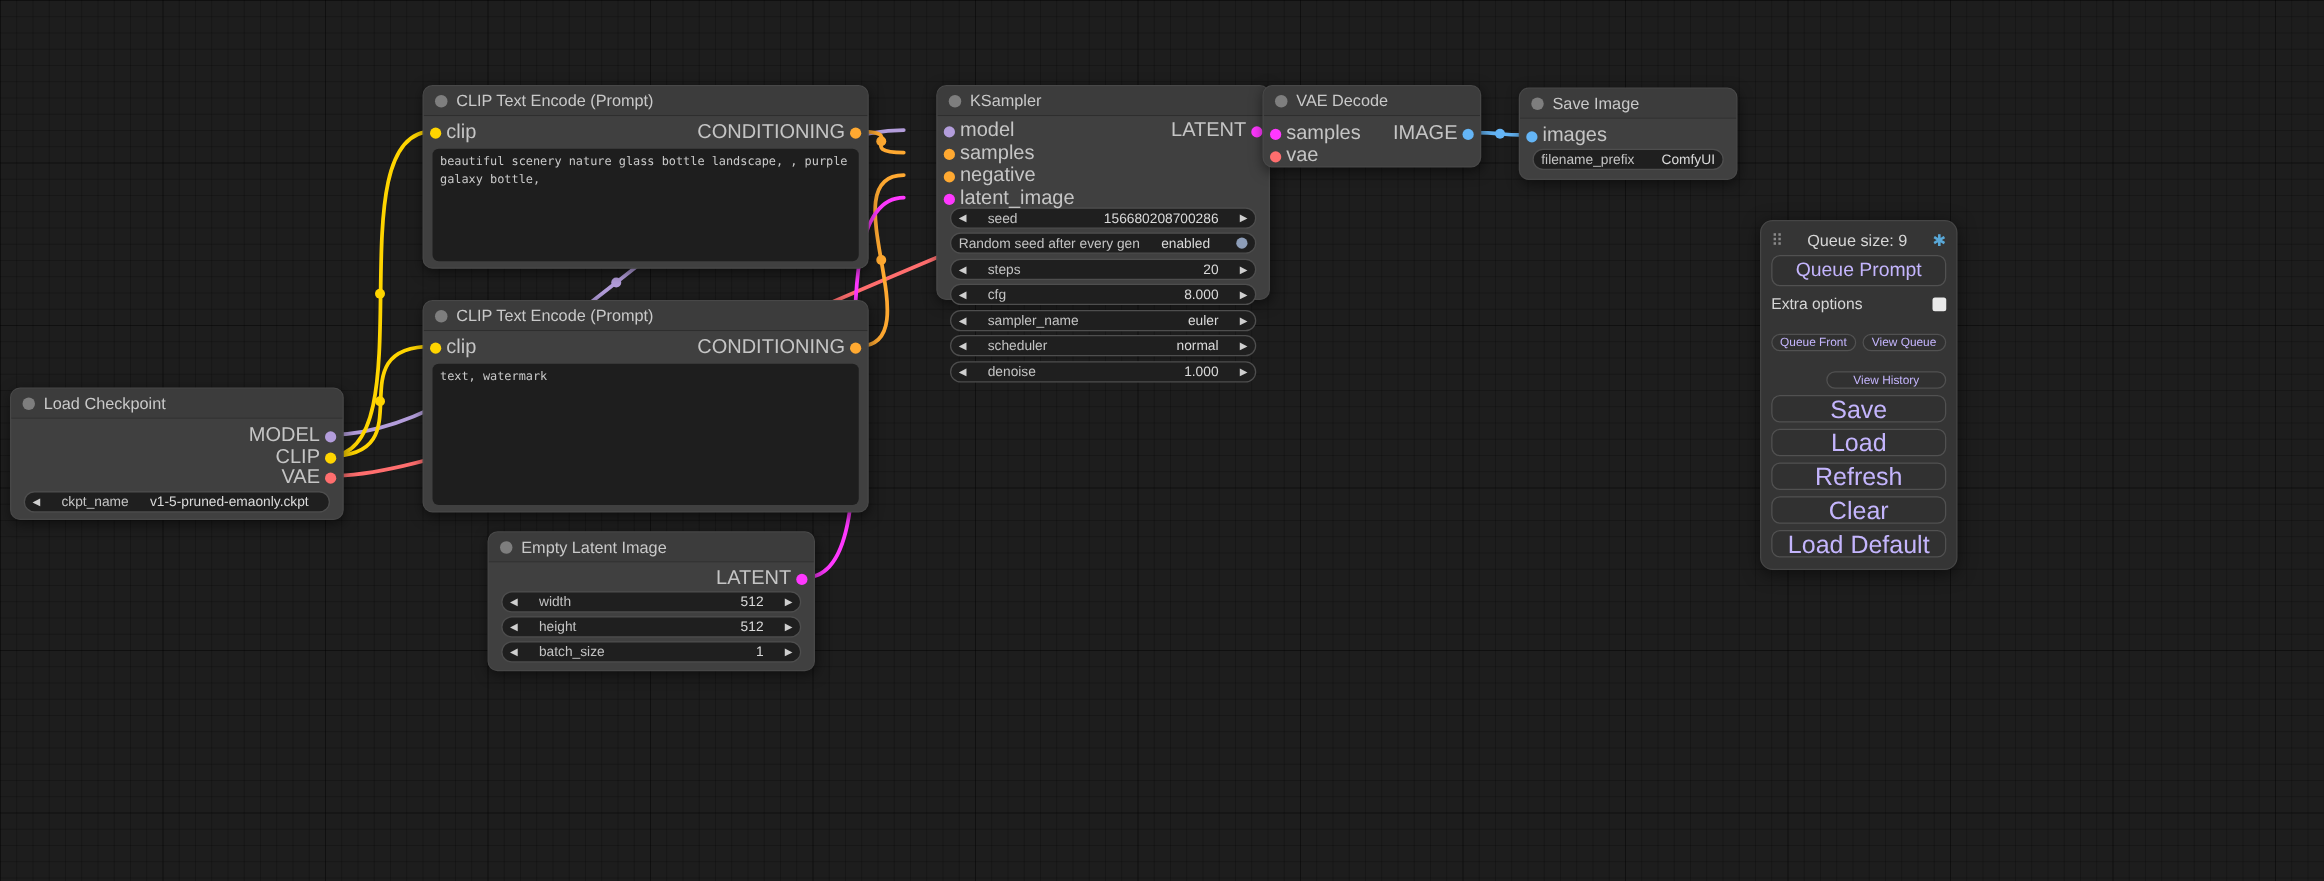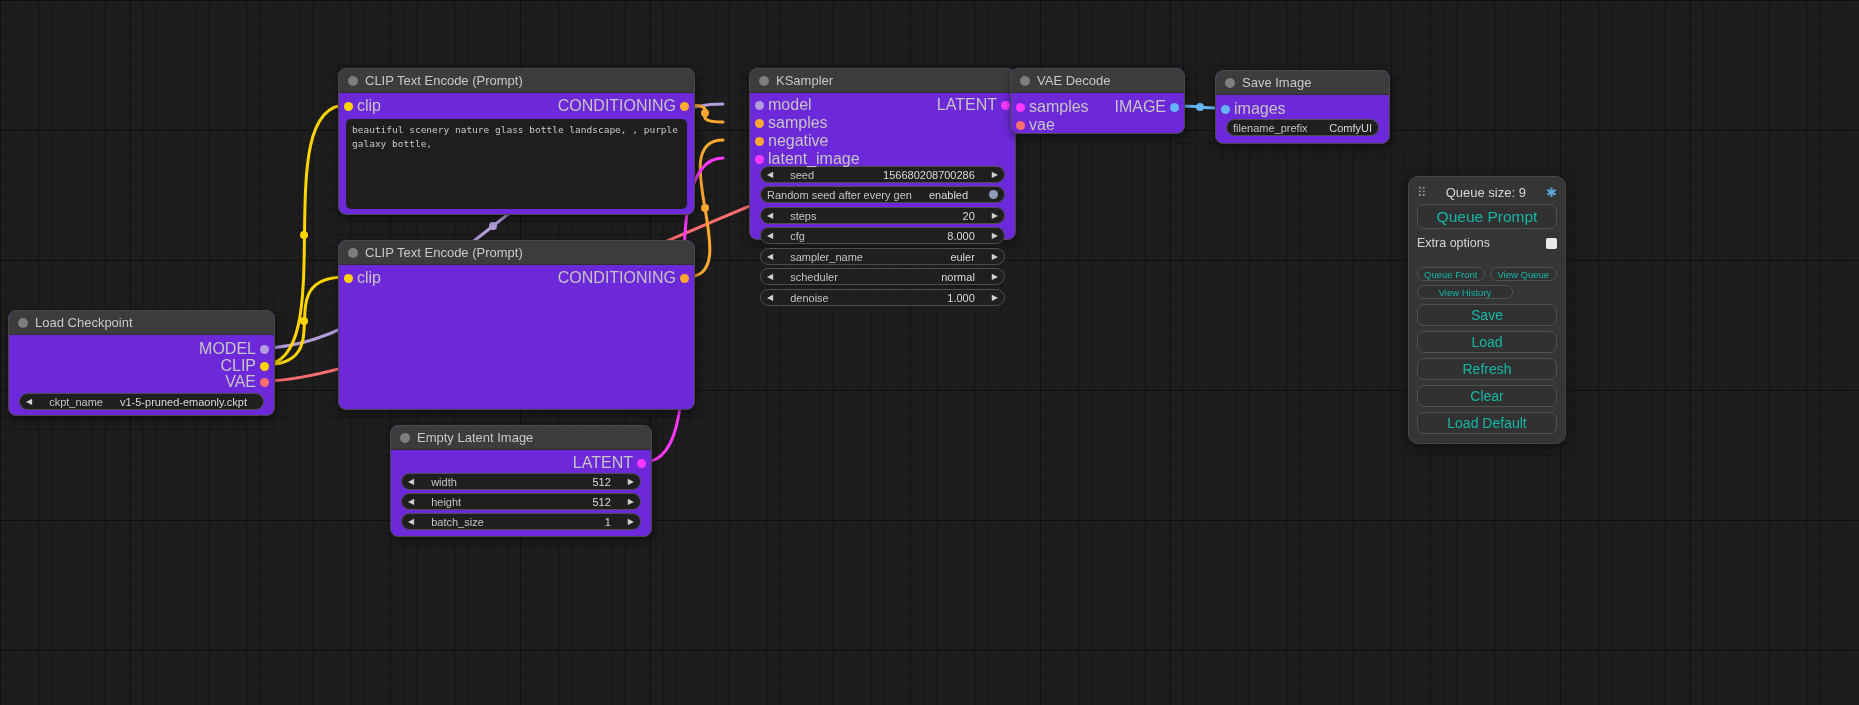--- a/index.html
+++ b/index.html
@@ -11,47 +11,47 @@
       linear-gradient(rgba(0,0,0,.30) 1px,transparent 1px),
       linear-gradient(90deg,rgba(0,0,0,.30) 1px,transparent 1px),
       linear-gradient(rgba(0,0,0,.22) 1px,transparent 1px),
       linear-gradient(90deg,rgba(0,0,0,.22) 1px,transparent 1px);
     background-size:130px 130px,130px 130px,13px 13px,13px 13px;
     font-family:"Liberation Sans",sans-serif;color:#ccc;
   }
   .wires{position:absolute;left:0;top:0;z-index:1;pointer-events:none}
   .wire{fill:none;stroke-width:3;stroke-linecap:round}
 
-  .node{position:absolute;z-index:2;background:#6d28d9;border:1px solid #484848;border-radius:8px;box-shadow:1px 3px 10px rgba(0,0,0,.5)}
+  .node{position:absolute;z-index:2;background:#404040;border:1px solid #484848;border-radius:8px;box-shadow:1px 3px 10px rgba(0,0,0,.5)}
   .ntitle{height:24px;display:flex;align-items:center;gap:7px;padding:0 9px;background:#3c3c3c;border-radius:7px 7px 0 0;font-size:13px;color:#c9c9c9;border-bottom:1px solid #2e2e2e;white-space:nowrap;overflow:hidden}
   .tdot{width:10px;height:10px;border-radius:50%;background:#7e7e7e;flex:none}
   .slot{position:absolute;height:16px;display:flex;align-items:center;gap:4px;font-size:16px;color:#c5c5c5;z-index:3;white-space:nowrap}
   .slot.in{left:5px}
   .slot.out{right:5px}
   .sdot{width:9px;height:9px;border-radius:50%;background:#888;flex:none}
   .widget{position:absolute;left:10px;right:10px;height:17px;background:#1f1f1f;border:1px solid #4e4e4e;border-radius:9px;display:flex;align-items:center;gap:17px;padding:0 6px;font-size:11px;color:#c3c3c3;white-space:nowrap;overflow:hidden}
   .warr{font-size:8px;color:#cfcfcf;flex:none;line-height:1}
   .wvalue{margin-left:auto;color:#dadada}
   .toggle{width:9px;height:9px;border-radius:50%;flex:none;margin-left:4px;background:#8d9db8}
   .prompt{position:absolute;left:7px;right:7px;background:#1e1e1e;border-radius:5px;padding:4px 6px;font-family:"DejaVu Sans Mono",monospace;font-size:9.5px;line-height:1.5;color:#c9c9c9;white-space:pre-wrap;overflow:hidden;z-index:3}
 
   .menu{position:absolute;left:1408px;top:176px;width:158px;z-index:5;background:#353535;border:1px solid #464646;border-radius:10px;padding:5px 8px 9px;box-shadow:0 3px 14px rgba(0,0,0,.55)}
   .mhead{display:flex;align-items:center;height:20px;margin-bottom:2px}
   .drag{color:#8a8a8a;font-size:13px;flex:none;letter-spacing:-1px}
   .qsize{flex:1;text-align:center;font-size:13px;color:#d6d6d6}
   .gear{flex:none;font-size:13px;color:#59a8d8}
-  button{display:block;font-family:inherit;background:#313131;border:1px solid #515151;border-radius:7px;color:#14b8a6;cursor:pointer}
+  button{display:block;font-family:inherit;background:#313131;border:1px solid #515151;border-radius:7px;color:#c4b5fd;cursor:pointer}
   .big{width:100%;height:25px;font-size:15.5px;margin:2px 0 6px}
   .extra{display:flex;align-items:center;justify-content:space-between;gap:7px;height:16px;font-size:12.5px;color:#d6d6d6;margin-bottom:16px}
   .cb{width:11px;height:11px;background:#eaeaea;border-radius:2px;flex:none}
-  .prow{display:flex;gap:5px;margin-bottom:4px}
+  .prow{display:flex;gap:5px;margin-bottom:16px}
   .pill{flex:1;height:14px;font-size:9.5px;border-radius:8px;padding:0}
-  .prowc{display:flex;justify-content:flex-start;}
+  .prowc{display:flex;justify-content:flex-end;}
   .prowc .pill{flex:none;width:96px}
-  .mid{width:100%;height:22px;font-size:14px;margin-top:5px}
+  .mid{width:100%;height:22px;font-size:20px;margin-top:5px}
 </style>
 </head>
 <body>
 
 <svg class="wires" width="1859" height="705">
   <path class="wire" d="M263,348 C413,348 573,104 723,104" stroke="#b39ddb"></path>
   <path class="wire" d="M263,365 C343,365 266,105 346,105" stroke="#ffd500"></path>
   <path class="wire" d="M263,365 C343,365 266,277 346,277" stroke="#ffd500"></path>
   <path class="wire" d="M263,381 C423,381 858,124 1018,124" stroke="#ff6e6e"></path>
   <path class="wire" d="M687,105 C727,105 683,122 723,122" stroke="#ffa931"></path>
@@ -117,20 +117,21 @@
     <span>CLIP Text Encode (Prompt)</span>
   </div>
   <div class="slot in" style="top:29px">
     <span class="sdot" style="background-color: rgb(255, 213, 0);"></span>
     <span>clip</span>
   </div>
   <div class="slot out" style="top:29px">
     <span>CONDITIONING</span>
     <span class="sdot" style="background-color: rgb(255, 169, 49);"></span>
   </div>
+  <div class="prompt" style="top:50px;height:113px">text, watermark</div>
 </div>
 
 <div class="node" style="left:390px;top:425px;width:262px;height:112px">
   <div class="ntitle">
     <span class="tdot"></span>
     <span>Empty Latent Image</span>
   </div>
   <div class="slot out" style="top:29px">
     <span>LATENT</span>
     <span class="sdot" style="background-color: rgb(255, 56, 255);"></span>

